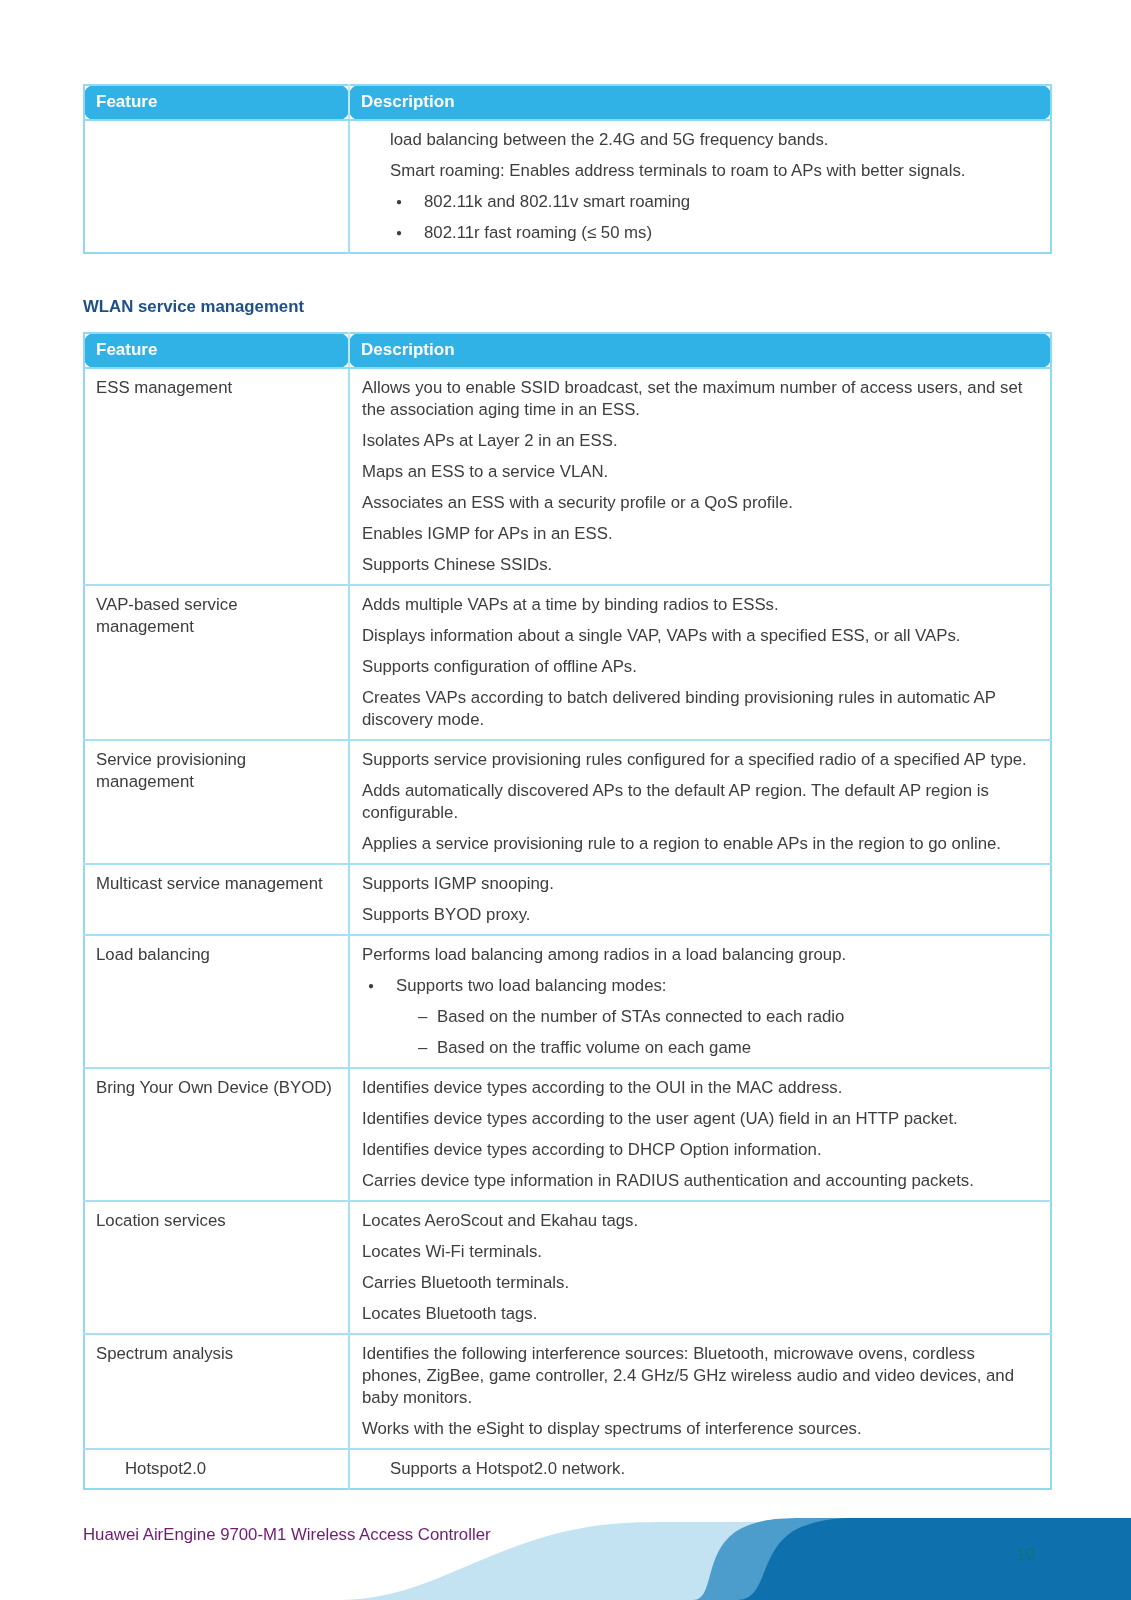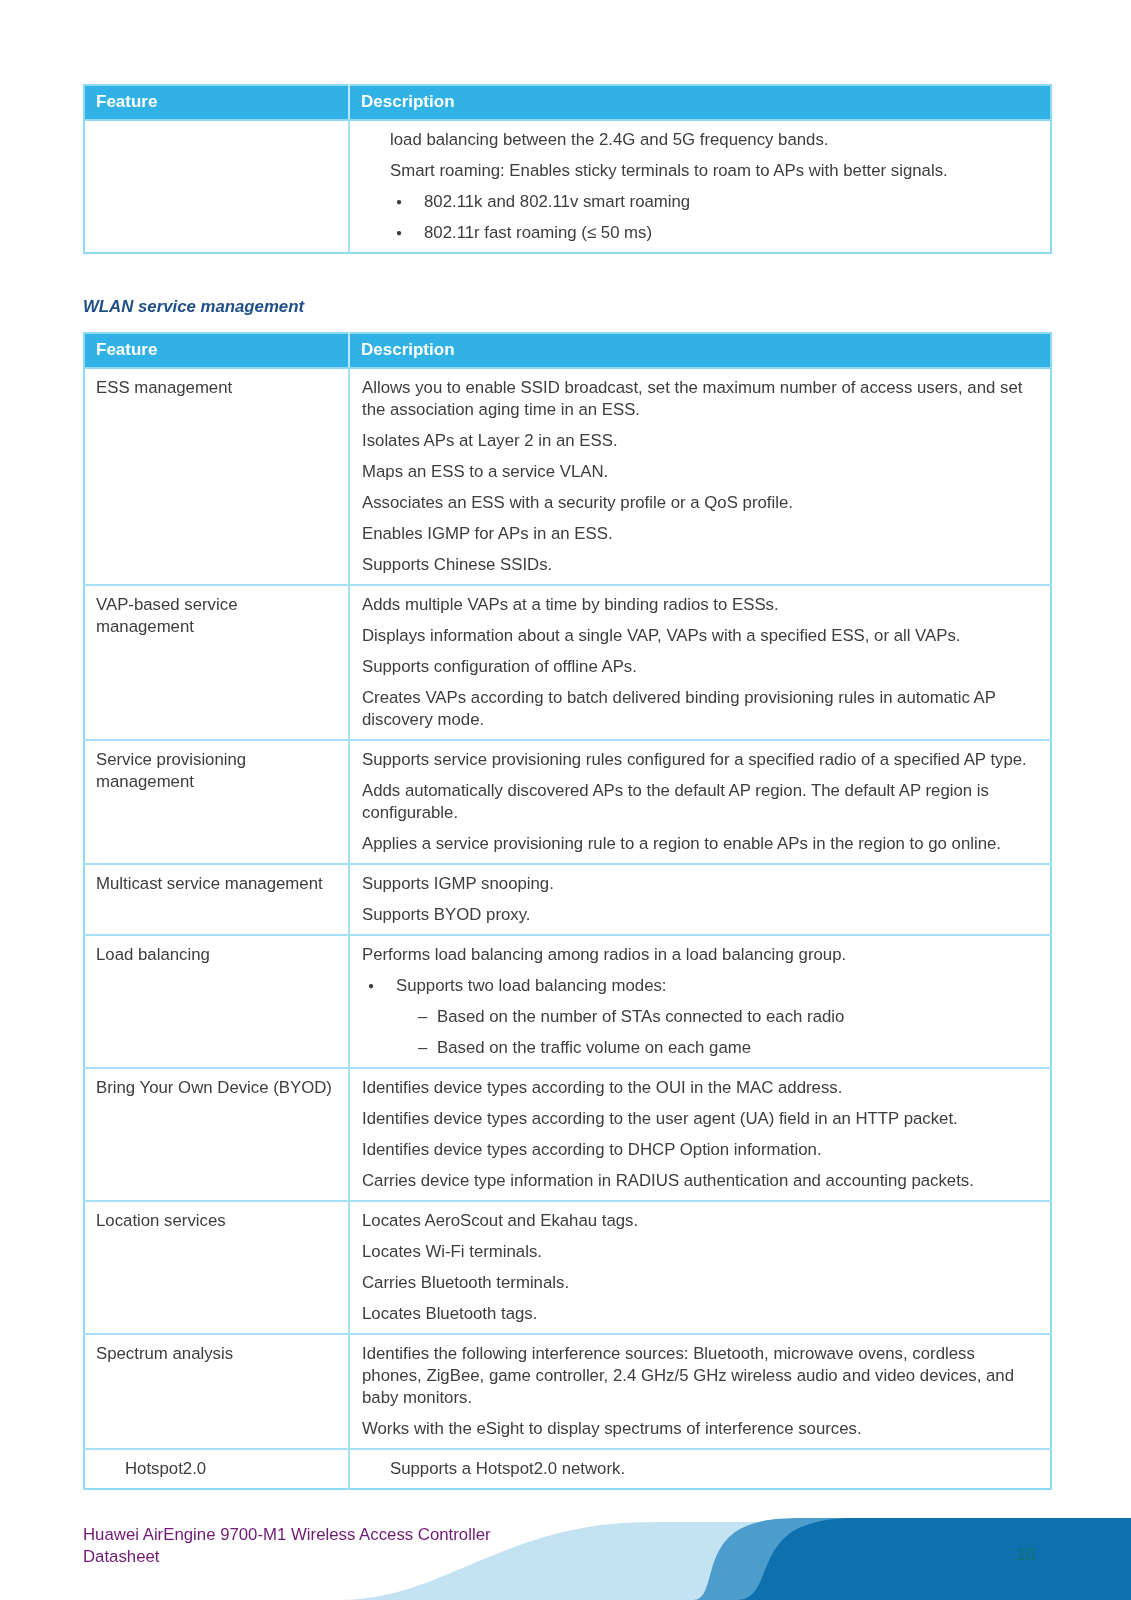--- a/index.html
+++ b/index.html
@@ -14,40 +14,41 @@
 
   table.feature-table {
     width:100%; border-collapse:collapse; table-layout:fixed;
     border:2px solid #8fd9f3; background:#ffffff;
   }
   table.feature-table col.c-feature { width:265px; }
   table.feature-table th {
     background:#31b2e7; color:#ffffff; font-weight:bold; font-size:17px;
     text-align:left; padding:5px 12px 6px 11px; height:33px;
     border-bottom:2px solid #8fd9f3;
+    border-radius:10px;
   }
   table.feature-table th:first-child { border-right:2px solid #bdeafb; }
   table.feature-table td {
     vertical-align:top; padding:8px 22px 8px 12px;
     border-bottom:2px solid #a5e0f6;
   }
   table.feature-table tr:last-child td { border-bottom:none;padding-left:40px; }
   table.feature-table td.feature-cell {
     padding:8px 10px 8px 11px; border-right:2px solid #a5e0f6;
   }
   .para { margin-bottom:9px; }
   .para:last-child { margin-bottom:0; }
   .para.bullet { display:flex; padding-left:6px; }
   .para.bullet .marker { width:28px; flex:0 0 28px; font-size:10px; line-height:22px; }
   .para.dash { display:flex; padding-left:56px; }
   .para.dash .marker { width:19px; flex:0 0 19px; }
 
   .section-heading {
     margin:42px 0 14px 0; font-size:16.8px; line-height:22px;
-    font-weight:bold; font-style:italic; color:#1e4f87;
+    font-weight:bold; color:#1e4f87;
   }
 
   .footer-text {
     position:absolute; left:83px; top:1524px; width:520px;
     color:#701a75; font-size:16.8px; line-height:22px; z-index:3;
   }
   .footer-waves {
     position:absolute; left:0; bottom:0; width:1131px; height:82px; z-index:1; display:block;
   }
   .page-number {
@@ -70,21 +71,21 @@
         <tr>
           <th>Feature</th>
           <th>Description</th>
         </tr>
       </thead>
       <tbody>
           <tr>
             <td class="feature-cell"></td>
             <td class="desc-cell">
               <div class="para p">load balancing between the 2.4G and 5G frequency bands.</div>
-              <div class="para p">Smart roaming: Enables sticky terminals to roam to APs with better signals.</div>
+              <div class="para p">Smart roaming: Enables address terminals to roam to APs with better signals.</div>
               <div class="para bullet">
                 <span class="marker">●</span>
                 <span class="ptext">802.11k and 802.11v smart roaming</span>
               </div>
               <div class="para bullet">
                 <span class="marker">●</span>
                 <span class="ptext">802.11r fast roaming (≤ 50 ms)</span>
               </div>
             </td>
           </tr>
@@ -189,21 +190,20 @@
               <div class="para p">Supports a Hotspot2.0 network.</div>
             </td>
           </tr>
         </tbody>
     </table>
 
   </div>
 
   <div class="footer-text">
     <div>Huawei AirEngine 9700-M1 Wireless Access Controller</div>
-    <div>Datasheet</div>
   </div>
 
   <svg class="footer-waves" viewBox="0 0 1131 82" preserveAspectRatio="none" aria-hidden="true">
     <path d="M337,82 C420,82 465,40 555,16 C610,2 642,4 705,4 L1131,4 L1131,82 Z" fill="#c3e2f2"></path>
     <path d="M693,82 C716,82 702,30 742,10 C767,-1 782,0 832,0 L1131,0 L1131,82 Z" fill="#4c9dcb"></path>
     <path d="M737,82 C770,82 757,28 801,9 C831,-2 846,0 892,0 L1131,0 L1131,82 Z" fill="#0f70ae"></path>
   </svg>
 
   <div class="page-number">10</div>
 </div>

